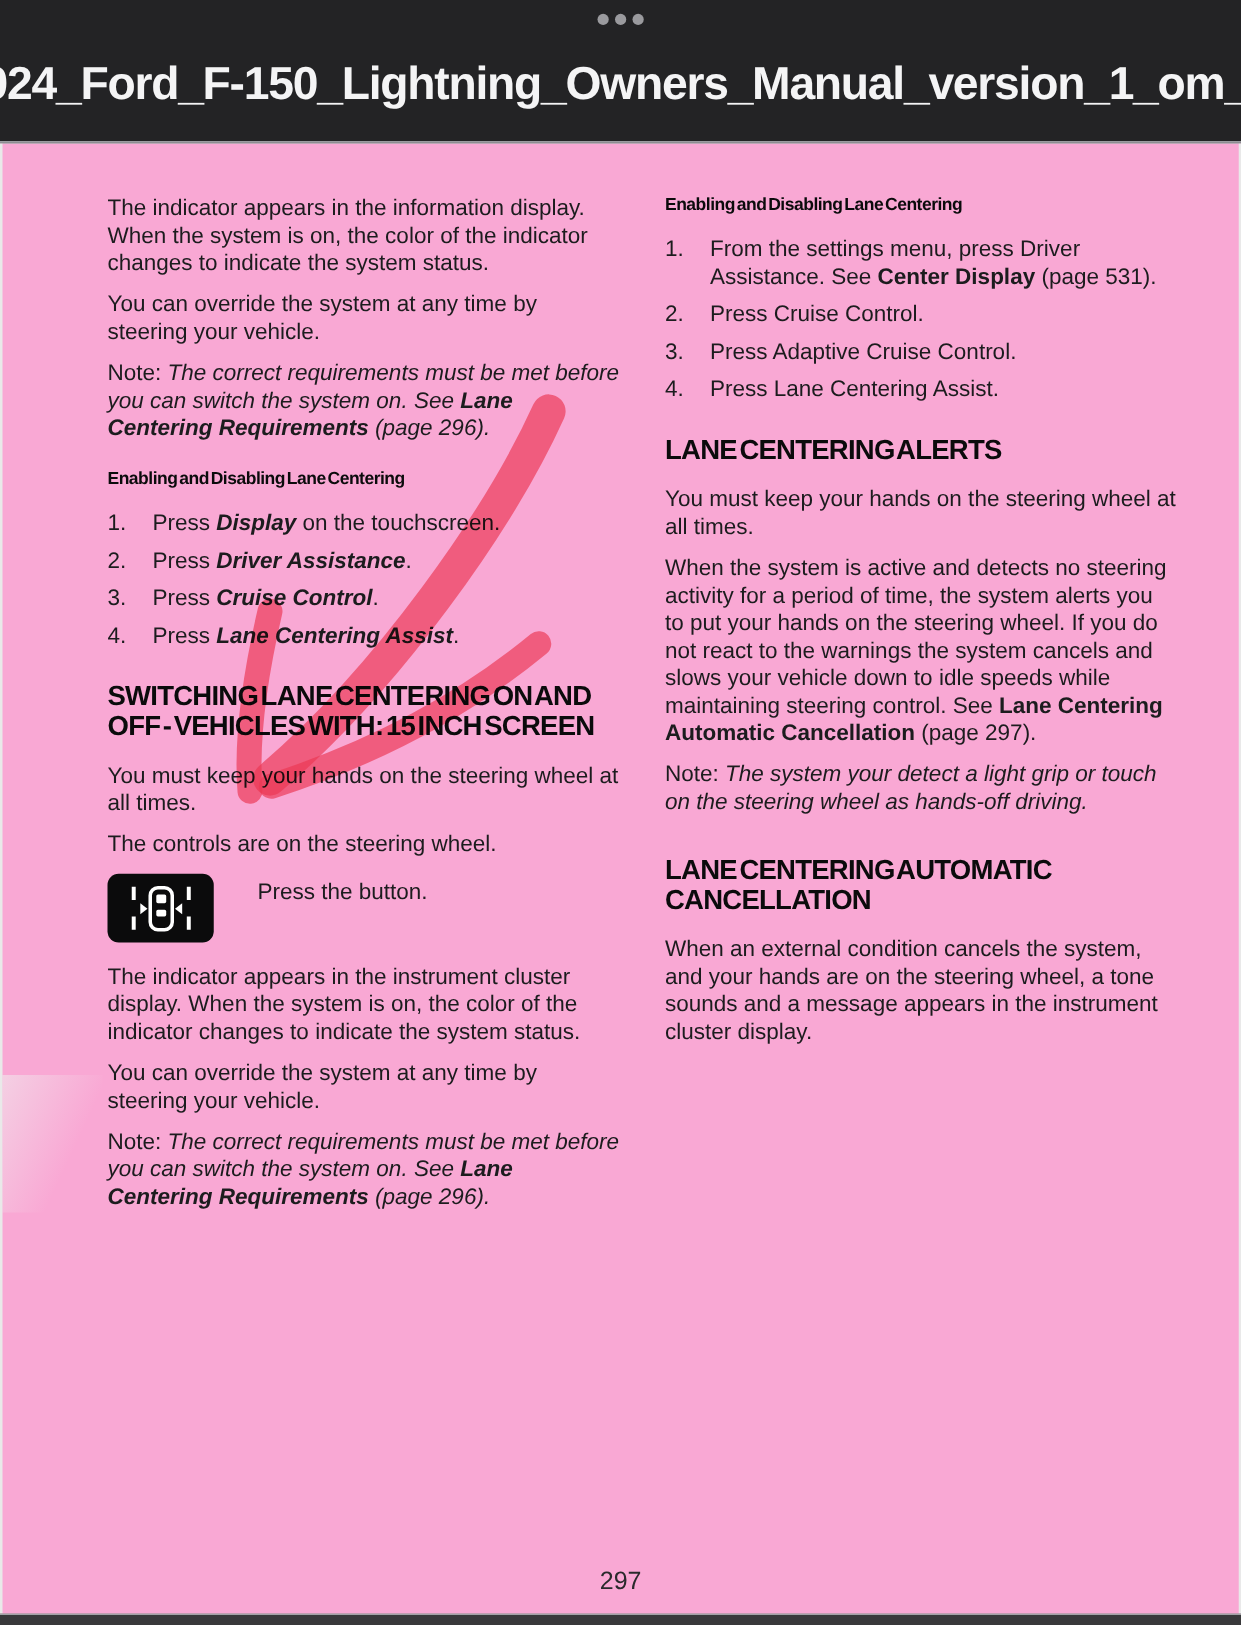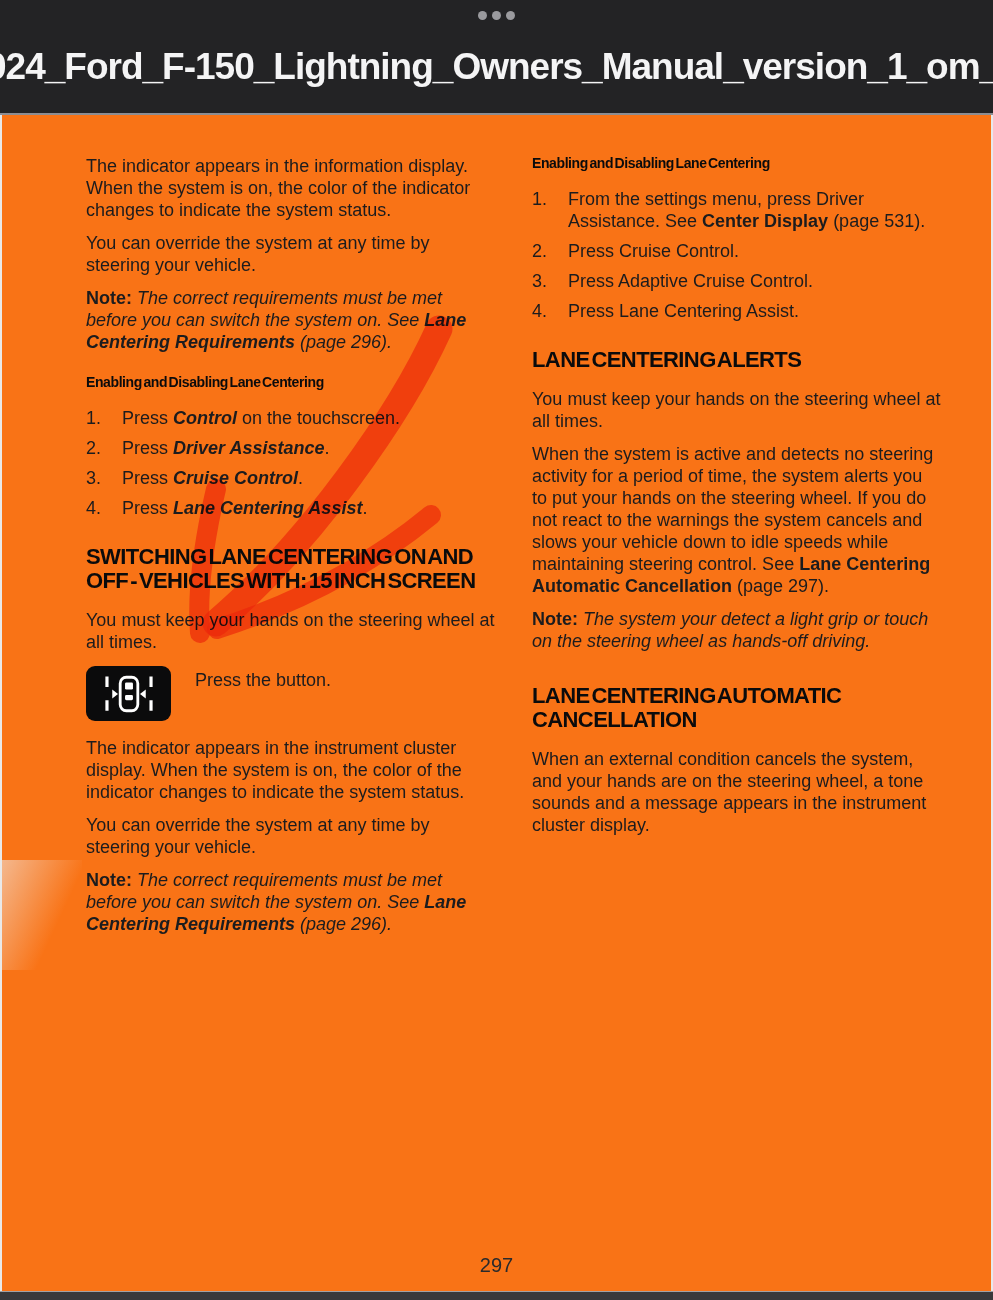--- a/index.html
+++ b/index.html
@@ -18,52 +18,52 @@
   .grabber .dot { width:9px; height:9px; border-radius:50%; background:#9a9a9e; }
   .doc-title {
     position:absolute; left:-14px; top:46px; white-space:nowrap;
     color:#f4f4f5; font-size:37px; font-weight:bold; letter-spacing:-1px;
   }
   .titlebar-divider { position:absolute; left:0; top:113px; width:993px; height:2px; background:#8d8d92; }
 
   
   .page {
     position:absolute; left:0; top:115px; width:993px; height:1176px;
-    background:#f97316; border-left:2px solid #e9e9e9; border-right:2px solid #e9e9e9;
+    background:#f9a8d4; border-left:2px solid #e9e9e9; border-right:2px solid #e9e9e9;
   }
   .page-curl-shade {
     position:absolute; left:0; top:745px; width:80px; height:110px;
     background:linear-gradient(115deg, #f0f0f0 0%, rgba(255,255,255,0) 65%);
     opacity:.55;
   }
   .col { position:absolute; width:410px; color:#1c1c1e; font-size:18px; line-height:22px; }
   .col-left  { left:84px;  top:40px; }
   .col-right { left:530px; top:36px; }
 
   .p { margin-bottom:11px; }
   .p i { font-style:italic; }
   .b  { font-weight:bold;text-align:center; }
   .bi { font-weight:bold; font-style:italic; }
-  .note-label { font-weight:bold; font-style:normal; }
+  .note-label { font-weight:normal; font-style:normal; }
 
   .h2 {
     font-size:14px; line-height:24px; font-weight:bold; color:#0b0b0c;
     letter-spacing:-0.4px; word-spacing:-2px; margin:17px 0 13px 0;
   }
   .h1caps {
     font-size:22px; line-height:24px; font-weight:bold; color:#0b0b0c;
     letter-spacing:-0.6px; word-spacing:-3.5px; margin:26px 0 16px 0;
   }
   .olist { margin-bottom:4px; }
   .oli { display:flex; margin-bottom:8px; }
   .oli .num { width:36px; flex:0 0 36px; }
   .oli .li-text { flex:1; }
 
   
-  .btn-row { display:flex; align-items:flex-start; gap:24px; margin:13px 0 16px 0; }
+  .btn-row { display:flex; align-items:flex-start; gap:35px; margin:13px 0 16px 0; }
   .lc-btn {
     width:85px; height:55px; background:#0b0b0c; border-radius:9px;
     display:flex; align-items:center; justify-content:center; flex:0 0 85px;
   }
   .btn-caption { padding-top:3px; }
 
   
   .arrow-svg {
     position:absolute; left:0; top:0; width:993px; height:1176px;
     mix-blend-mode:multiply; pointer-events:none;
@@ -95,39 +95,40 @@
   <div class="col col-left">
     <p class="p"><span>The indicator appears in the information display. When the system is on, the color of the indicator changes to indicate the system status.</span></p>
     <p class="p"><span>You can override the system at any time by steering your vehicle.</span></p>
     <p class="p"><span class="note-label">Note:</span><i> The correct requirements must be met before you can switch the system on. See </i><span class="bi">Lane Centering Requirements</span><i> (page 296).</i></p>
 
     <h3 class="h2">Enabling and Disabling Lane Centering</h3>
 
     <div class="olist">
       <div class="oli">
           <span class="num">1.</span>
-          <span class="li-text"><span>Press </span><span class="bi">Control</span><span> on the touchscreen.</span></span>
+          <span class="li-text"><span>Press </span><span class="bi">Display</span><span> on the touchscreen.</span></span>
         </div>
       <div class="oli">
           <span class="num">2.</span>
           <span class="li-text"><span>Press </span><span class="bi">Driver Assistance</span><span>.</span></span>
         </div>
       <div class="oli">
           <span class="num">3.</span>
           <span class="li-text"><span>Press </span><span class="bi">Cruise Control</span><span>.</span></span>
         </div>
       <div class="oli">
           <span class="num">4.</span>
           <span class="li-text"><span>Press </span><span class="bi">Lane Centering Assist</span><span>.</span></span>
         </div>
     </div>
 
     <h2 class="h1caps">SWITCHING LANE CENTERING ON AND OFF - VEHICLES WITH: 15 INCH SCREEN</h2>
 
     <p class="p"><span>You must keep your hands on the steering wheel at all times.</span></p>
+    <p class="p"><span>The controls are on the steering wheel.</span></p>
 
     <div class="btn-row">
       <div class="lc-btn">
         <svg width="74" height="48" viewBox="0 0 84 54" aria-hidden="true">
           <line x1="17" y1="7" x2="17" y2="47" stroke="#fff" stroke-width="3.6" stroke-dasharray="12 15"></line>
           <line x1="67" y1="7" x2="67" y2="47" stroke="#fff" stroke-width="3.6" stroke-dasharray="12 15"></line>
           <rect x="32" y="8" width="20" height="38" rx="7" fill="none" stroke="#fff" stroke-width="3.2"></rect>
           <rect x="37.5" y="14" width="9" height="8" rx="1.5" fill="#fff"></rect>
           <rect x="37.5" y="28" width="9" height="6" rx="1.5" fill="#fff"></rect>
           <polygon points="23,22 23,32 29.5,27" fill="#fff"></polygon>

